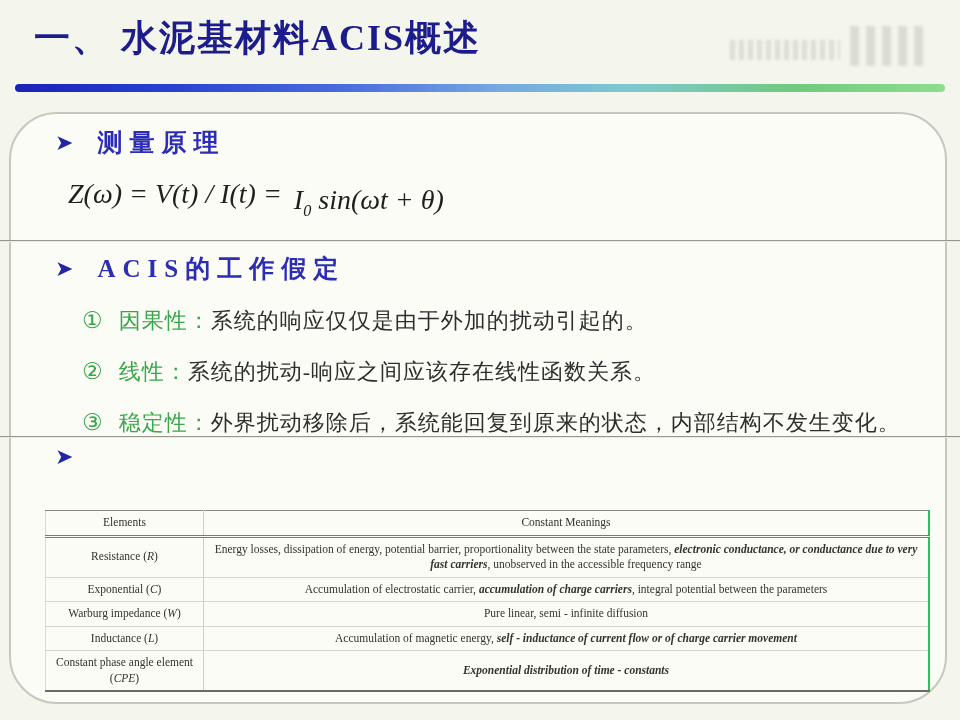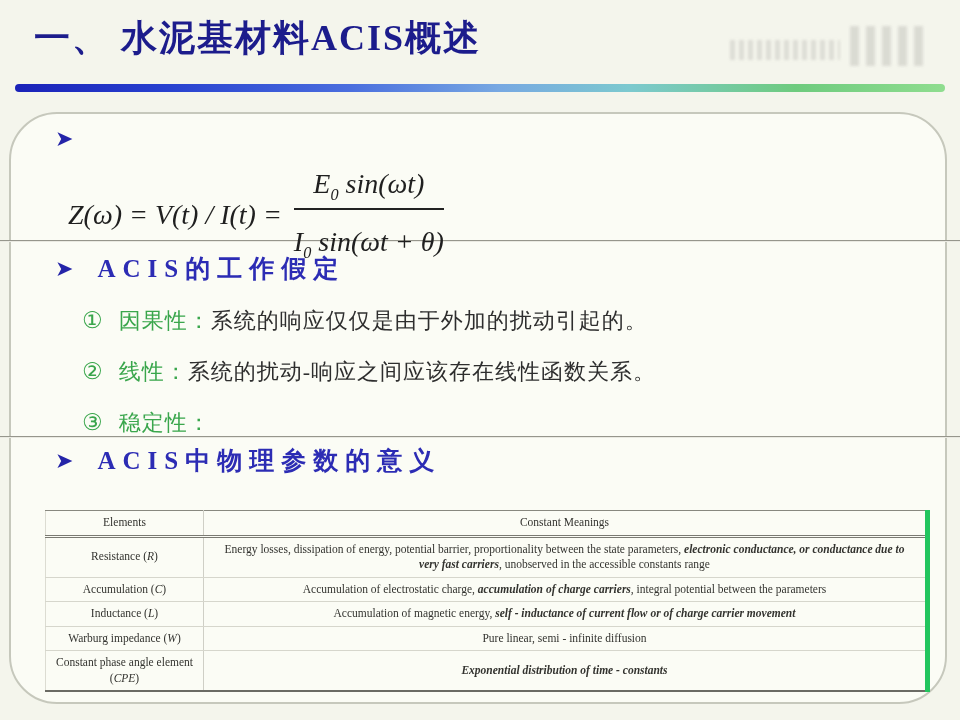--- a/index.html
+++ b/index.html
@@ -60,21 +60,21 @@
     font-size:22px;color:#2e2e2e;white-space:nowrap;}
   .item .num{color:#3aa64c;margin-right:16px;font-size:23px;
     font-family:"DejaVu Sans",sans-serif;}
   .item .term{color:#3aa64c;font-weight:normal;letter-spacing:1px;}
   .item .body{letter-spacing:1px;}
 
   
   .tbl-wrap{position:absolute;left:45px;top:510px;width:885px;}
   table{border-collapse:collapse;width:885px;table-layout:fixed;
     font-size:11.5px;color:#33332f;line-height:1.35;
-    border-left:1px solid #dcdcd2;border-right:5px solid #22c55e;}
+    border-left:1px solid #dcdcd2;border-right:2px solid #22c55e;}
   col.c1{width:158px;}
   th{font-weight:normal;border-top:1px solid #88887f;border-bottom:3px double #7a7a72;
      padding:2px 4px;font-size:11.5px;}
   td{border-bottom:1px solid #d6d6cc;padding:4px 10px;text-align:center;vertical-align:middle;}
   td:first-child,th:first-child{border-right:1px solid #cfcfc6;padding:4px 6px;}
   tr.last td{border-bottom:2px solid #6b6b64;}
   .bi{font-weight:bold;font-style:italic;}
   .it{font-style:italic;}
 </style>
 </head>
@@ -92,26 +92,26 @@
   <div class="wm-diag">+8618051874041</div>
 
   <div class="grad-bar"></div>
 
   <div class="panel"></div>
   <div class="hline hline1"></div>
   <div class="hline hline2"></div>
 
   <div class="sec-head head1">
     <span class="arrow">➤</span>
+    <span class="sec-title">测量原理</span>
   </div>
 
   <div class="formula">
     <span>Z(ω) = V(t) / I(t) =</span>
     <span class="frac">
-      <span class="fnum"><span>E</span><sub>0</sub><span> sin(ωt)</span></span>
       <span class="fden"><span>I</span><sub>0</sub><span> sin(ωt + θ)</span></span>
     </span>
   </div>
 
   <div class="sec-head head2">
     <span class="arrow">➤</span>
     <span class="sec-title">ACIS的工作假定</span>
   </div>
 
   <div class="items">
@@ -121,56 +121,56 @@
         <span class="body">系统的响应仅仅是由于外加的扰动引起的。</span>
       </div>
       <div class="item">
         <span class="num">②</span>
         <span class="term">线性：</span>
         <span class="body">系统的扰动-响应之间应该存在线性函数关系。</span>
       </div>
       <div class="item">
         <span class="num">③</span>
         <span class="term">稳定性：</span>
+        <span class="body">外界扰动移除后，系统能回复到原来的状态，内部结构不发生变化。</span>
       </div>
     </div>
 
   <div class="sec-head head3">
     <span class="arrow">➤</span>
-    <span class="sec-title">ACIS中物理参数的意义</span>
   </div>
 
   <div class="tbl-wrap">
     <table>
       <colgroup>
           <col class="c1">
           <col>
         </colgroup>
       <thead>
         <tr>
           <th>Elements</th>
           <th>Constant Meanings</th>
         </tr>
       </thead>
       <tbody>
           <tr>
             <td><span>Resistance (</span><span class="it">R</span><span>)</span></td>
-            <td><span>Energy losses, dissipation of energy, potential barrier, proportionality between the state parameters, </span><span class="bi">electronic conductance, or conductance due to very fast carriers</span><span>, unobserved in the accessible constants range</span></td>
+            <td><span>Energy losses, dissipation of energy, potential barrier, proportionality between the state parameters, </span><span class="bi">electronic conductance, or conductance due to very fast carriers</span><span>, unobserved in the accessible frequency range</span></td>
           </tr>
           <tr>
-            <td><span>Accumulation (</span><span class="it">C</span><span>)</span></td>
-            <td><span>Accumulation of electrostatic charge, </span><span class="bi">accumulation of charge carriers</span><span>, integral potential between the parameters</span></td>
+            <td><span>Exponential (</span><span class="it">C</span><span>)</span></td>
+            <td><span>Accumulation of electrostatic carrier, </span><span class="bi">accumulation of charge carriers</span><span>, integral potential between the parameters</span></td>
+          </tr>
+          <tr>
+            <td><span>Warburg impedance (</span><span class="it">W</span><span>)</span></td>
+            <td><span>Pure linear, semi - infinite diffusion</span></td>
           </tr>
           <tr>
             <td><span>Inductance (</span><span class="it">L</span><span>)</span></td>
             <td><span>Accumulation of magnetic energy, </span><span class="bi">self - inductance of current flow or of charge carrier movement</span></td>
-          </tr>
-          <tr>
-            <td><span>Warburg impedance (</span><span class="it">W</span><span>)</span></td>
-            <td><span>Pure linear, semi - infinite diffusion</span></td>
           </tr>
           <tr class="last">
             <td><span>Constant phase angle element (</span><span class="it">CPE</span><span>)</span></td>
             <td><span class="bi">Exponential distribution of time - constants</span></td>
           </tr>
         </tbody>
     </table>
   </div>
 
 </div>

